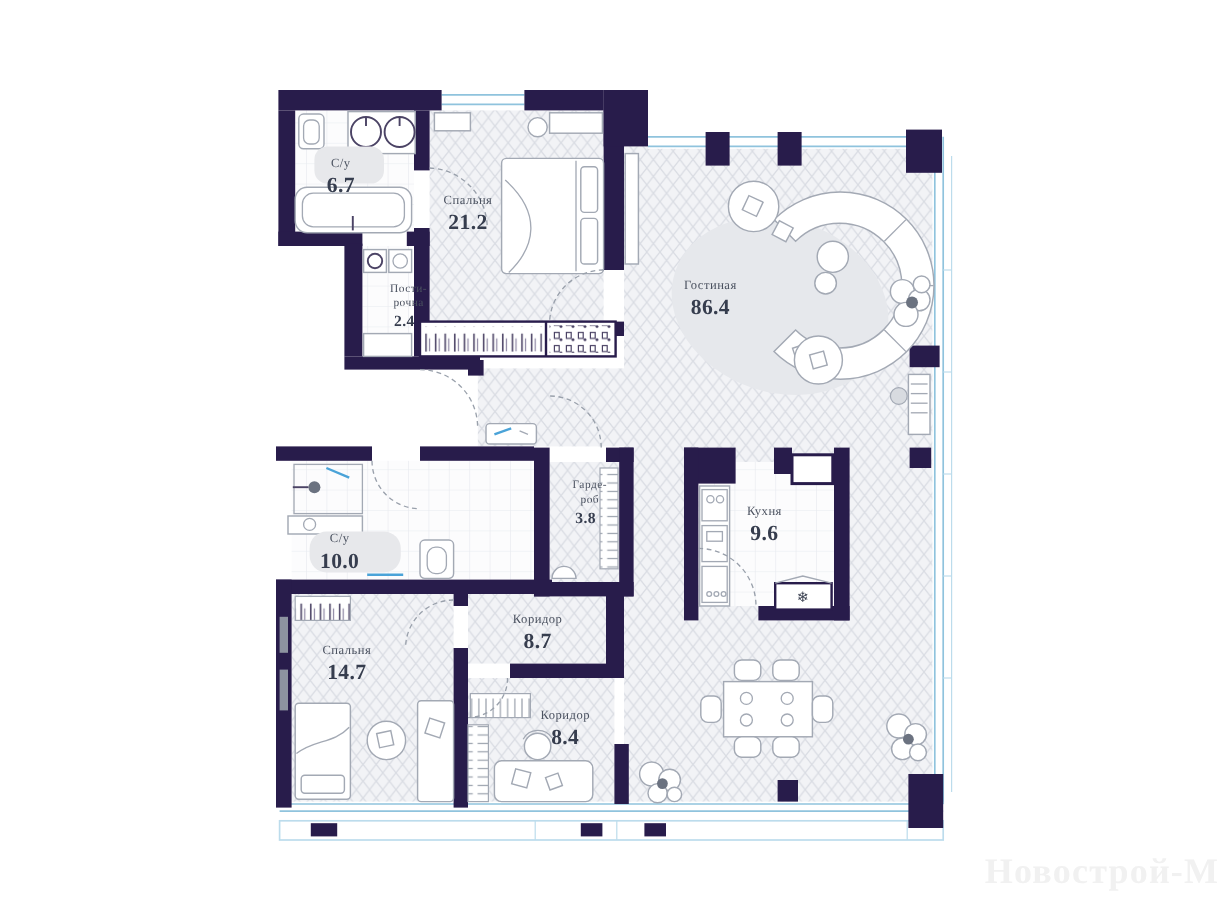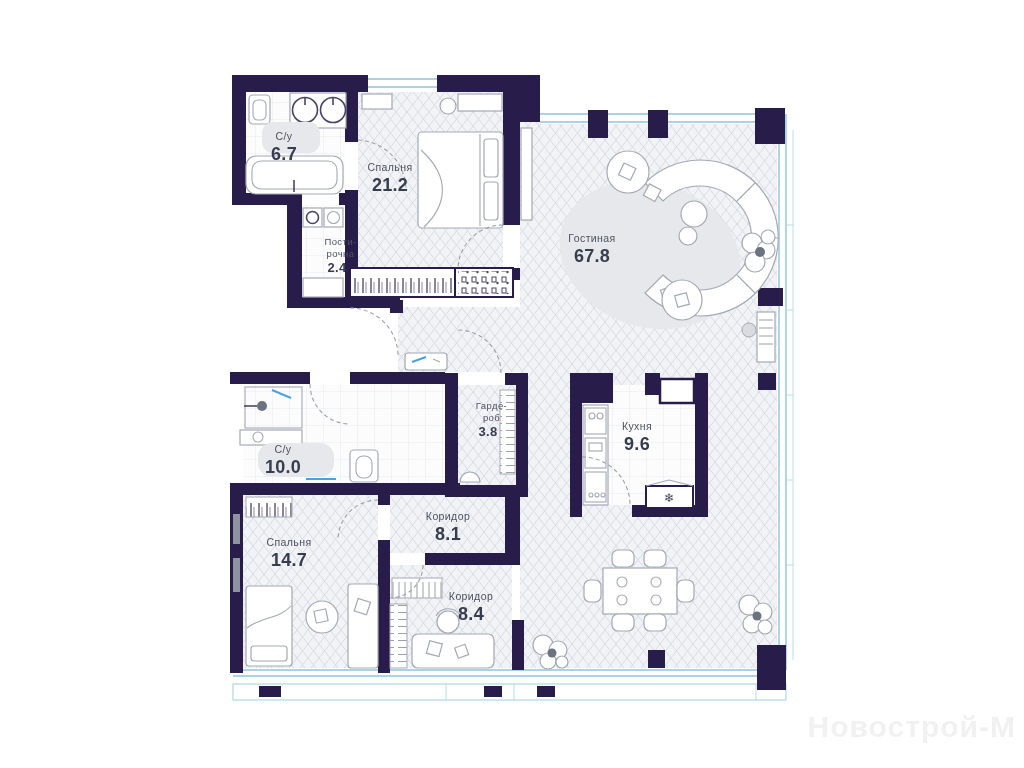--- a/index.html
+++ b/index.html
@@ -4,21 +4,21 @@
 <style>
   :root{
     --wall:#281c4b; --glazing:#8fc3dd; --glazing-soft:#bcdcec;
     --hatch-line:#d9dce3; --hatch-bg:#f2f3f6;
     --tile-line:#e7eaef; --tile-bg:#fcfcfd;
     --furn:#a3a9b4; --furn-dark:#4b4365;
     --label:#4b5260; --area:#363d4e; --watermark:#f1f1f1; --accent-blue:#4aa3d8;
   }
   html,body{margin:0;padding:0;background:#ffffff;}
   #stage{position:relative;width:1024px;height:768px;background:#fff;overflow:hidden;
-         font-family:Liberation Sans, sans-serif;border-radius:31px;}
+         font-family:Liberation Serif, serif;border-radius:31px;}
   svg{position:absolute;left:0;top:0;}
   .wall{fill:var(--wall);}
   .f{fill:#ffffff;stroke:var(--furn);stroke-width:1.2;}
   .fl{fill:none;stroke:var(--furn);stroke-width:1.1;}
   .fd{fill:none;stroke:var(--furn-dark);stroke-width:1.6;}
   .arc{fill:none;stroke:#99a0ab;stroke-width:1.1;stroke-dasharray:4 3;}
   .glz{stroke:var(--glazing);stroke-width:1.4;fill:none;}
   .glzs{stroke:var(--glazing-soft);stroke-width:1;fill:none;}
   .labels{position:absolute;left:0;top:0;width:100%;height:100%;pointer-events:none;}
   .rl{position:absolute;transform:translateX(-50%);text-align:center;line-height:1.25;}
@@ -361,38 +361,38 @@
     <span class="rn">Спальня</span>
     <span class="ra">21.2</span>
   </div>
   <div class="rl" style="left:322px;top:236px">
     <span class="rn small">Пости-</span>
     <span class="rn small">рочна</span>
     <span class="ra small">2.4</span>
   </div>
   <div class="rl" style="left:592px;top:232px">
     <span class="rn">Гостиная</span>
-    <span class="ra">67.8</span>
+    <span class="ra">86.4</span>
   </div>
   <div class="rl" style="left:473px;top:400px">
     <span class="rn small">Гарде-</span>
     <span class="rn small">роб</span>
     <span class="ra small">3.8</span>
   </div>
   <div class="rl" style="left:637px;top:420px">
     <span class="rn">Кухня</span>
     <span class="ra">9.6</span>
   </div>
   <div class="rl" style="left:283px;top:443px">
     <span class="rn">С/у</span>
     <span class="ra">10.0</span>
   </div>
   <div class="rl" style="left:448px;top:510px">
     <span class="rn">Коридор</span>
-    <span class="ra">8.1</span>
+    <span class="ra">8.7</span>
   </div>
   <div class="rl" style="left:289px;top:536px">
     <span class="rn">Спальня</span>
     <span class="ra">14.7</span>
   </div>
   <div class="rl" style="left:471px;top:590px">
     <span class="rn">Коридор</span>
     <span class="ra">8.4</span>
   </div>
   <div class="fridge-ico" style="left:669px;top:498px">❄</div>

